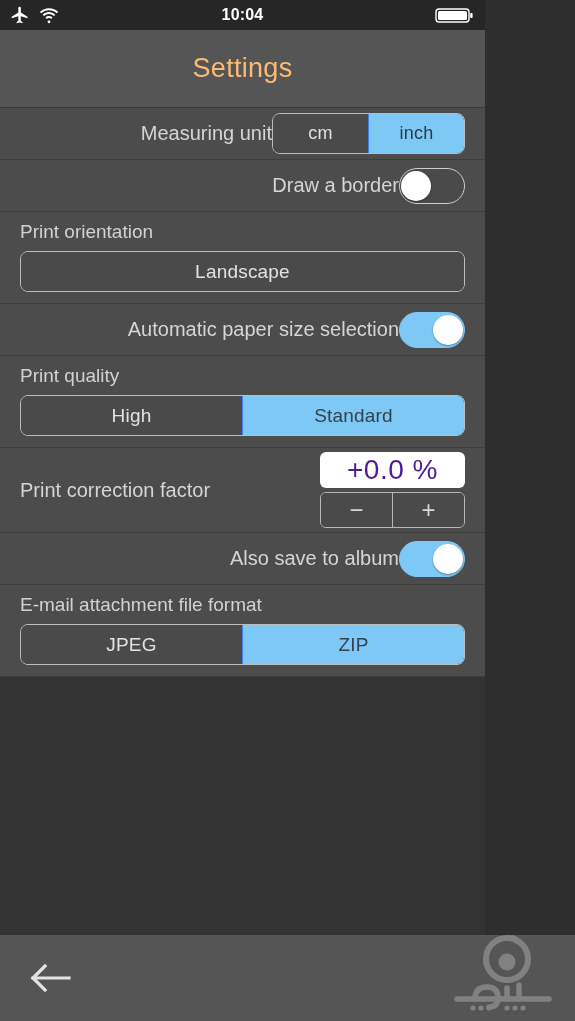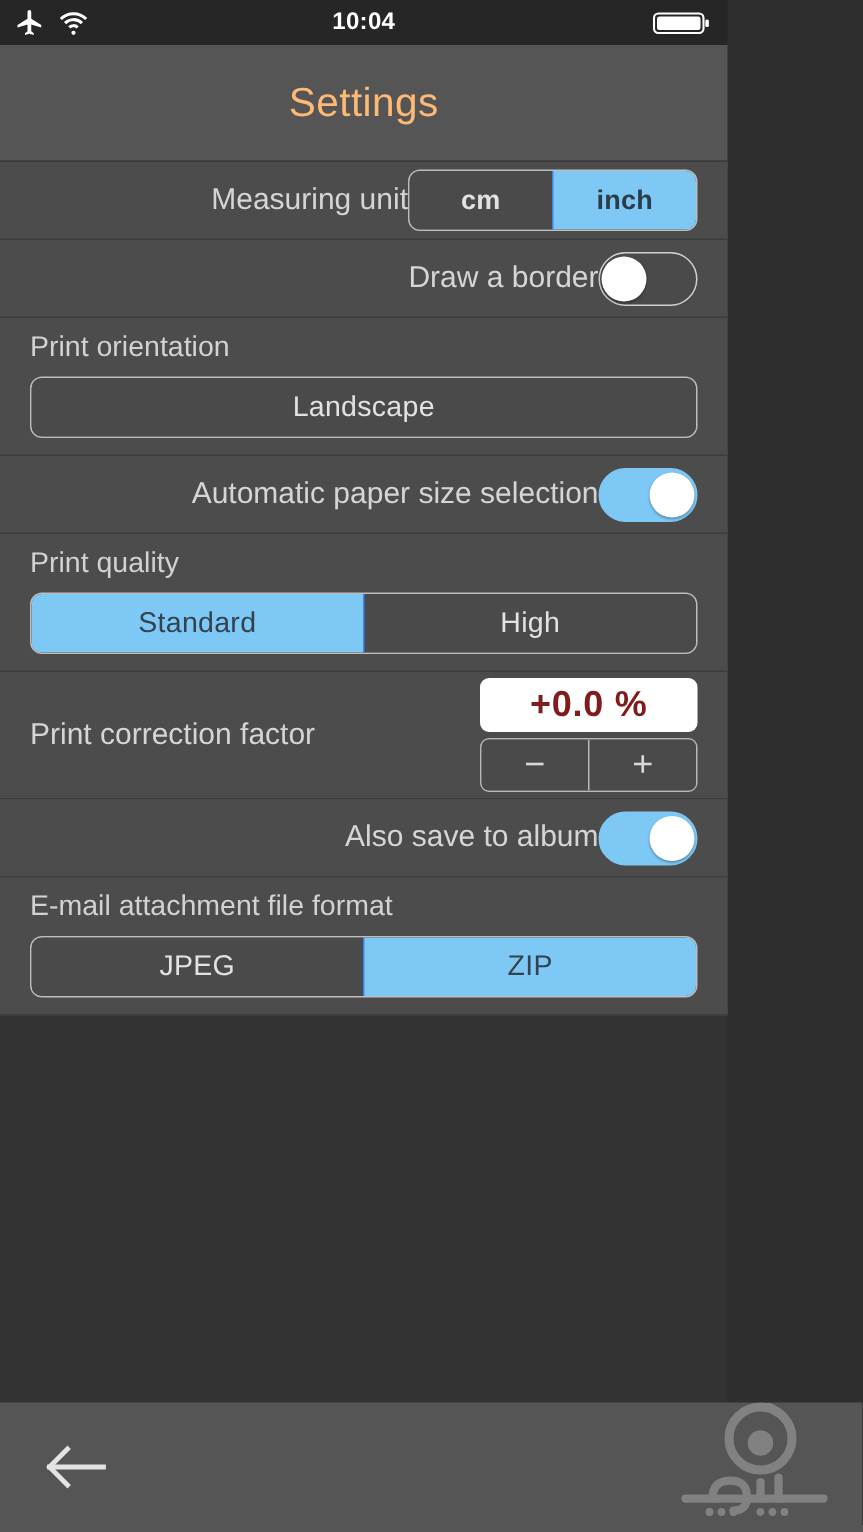--- a/index.html
+++ b/index.html
@@ -47,21 +47,21 @@
   .group-label { color:#d2d2d2; font-size:19px; font-weight:400; margin-bottom:8px; display:block; }
 
   
   .seg {
     display:flex; border:1px solid #bdbdbd; border-radius:8px; overflow:hidden;
   }
   .seg-full { width:100%; height:41px; }
   .seg-small { width:193px; height:41px; }
   .seg-btn {
     flex:1; display:flex; align-items:center; justify-content:center;
-    background:#4a4a4a; color:#e2e2e2; font-size:18px; font-weight:bold;
+    background:#4a4a4a; color:#e2e2e2; font-size:18px; font-weight:normal;
     letter-spacing:.2px; cursor:pointer;
   }
   .seg-full .seg-btn { font-size:19px; font-weight:normal; }
   .seg-btn + .seg-btn { border-left:1px solid #3b82f6; }
   .seg-btn.active { background:#7ec8f5; color:#2b3c48; }
   .seg-full .seg-btn.active { font-weight:normal; color:#33424e; }
 
   
   .toggle { width:66px; height:36px; border-radius:18px; position:relative; cursor:pointer; }
   .toggle.off { background:#4a4a4a; border:1px solid #cfcfcf; }
@@ -72,21 +72,21 @@
   }
   .toggle.off .knob { left:1px; }
   .toggle.on  .knob { right:1px; }
 
   
   .row-stepper { height:85px; display:flex; align-items:center; justify-content:space-between; }
   .stepper-wrap { display:flex; flex-direction:column; align-items:flex-end; gap:4px; }
   .stepper-value {
     width:145px; height:36px; background:#ffffff; border-radius:6px;
     display:flex; align-items:center; justify-content:center;
-    color:#7f1d1d; font-size:24px; font-weight:700; letter-spacing:.5px;
+    color:#4c1d95; font-size:28px; font-weight:400; letter-spacing:.5px;
   }
   .stepper-btns {
     width:145px; height:36px; display:flex;
     border:1px solid #b8b8b8; border-radius:6px; overflow:hidden;
   }
   .stepper-btn {
     flex:1; display:flex; align-items:center; justify-content:center;
     background:#4a4a4a; color:#d9d9d9; font-size:24px; line-height:1; cursor:pointer;
   }
   .stepper-btn + .stepper-btn { border-left:1px solid #b8b8b8; }
@@ -166,22 +166,22 @@
     <div class="row row-inline">
       <span class="row-label">Automatic paper size selection</span>
       <div class="toggle on">
         <span class="knob"></span>
       </div>
     </div>
 
     <div class="row row-stack">
       <span class="group-label">Print quality</span>
       <div class="seg seg-full">
+        <div class="seg-btn">High</div>
         <div class="seg-btn active">Standard</div>
-        <div class="seg-btn">High</div>
       </div>
     </div>
 
     <div class="row row-stepper">
       <span class="row-label">Print correction factor</span>
       <div class="stepper-wrap">
         <div class="stepper-value">+0.0 %</div>
         <div class="stepper-btns">
           <div class="stepper-btn">−</div>
           <div class="stepper-btn">+</div>

